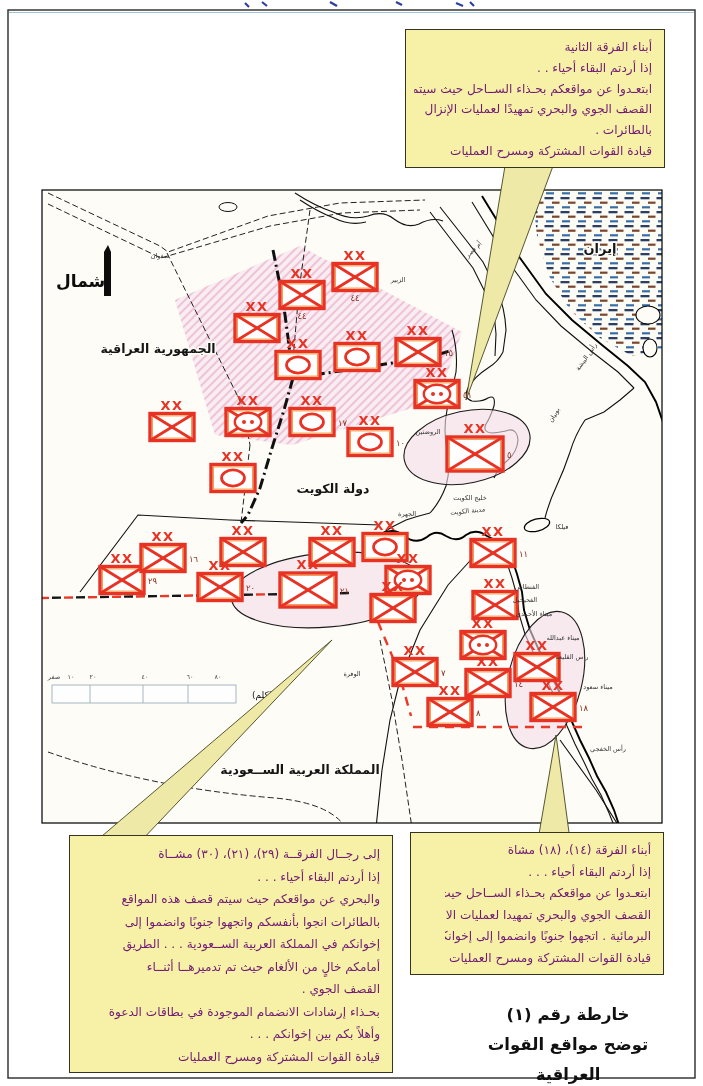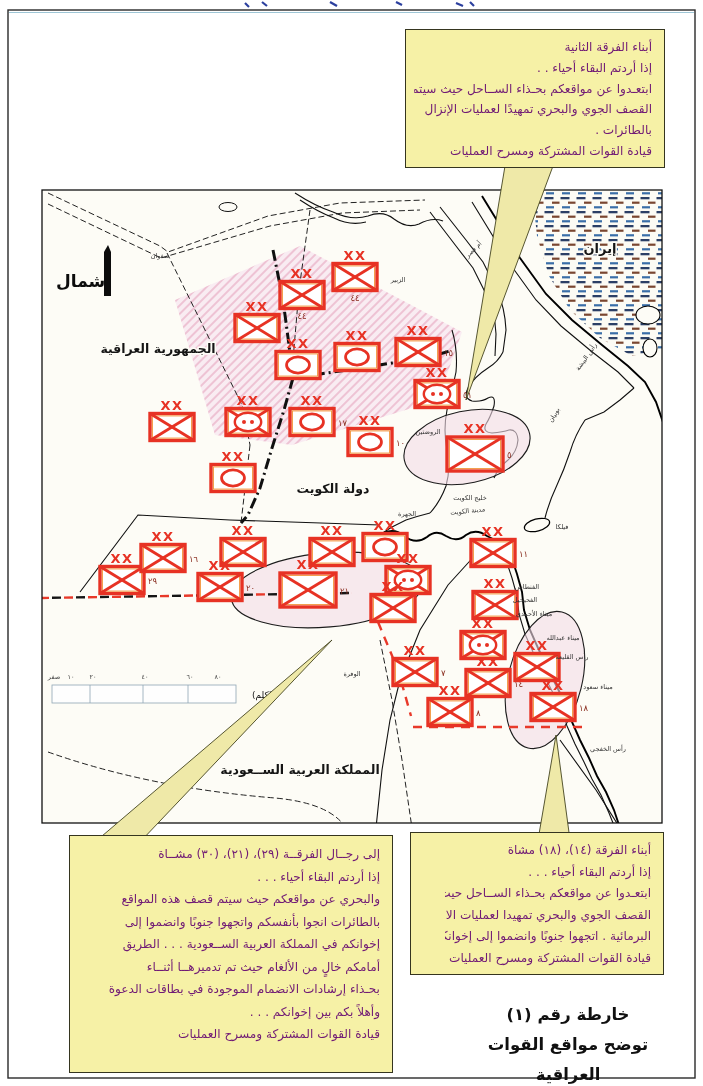--- a/index.html
+++ b/index.html
@@ -376,20 +376,21 @@
       <div class="ln">بالطائرات .</div>
       <div class="ln">قيادة القوات المشتركة ومسرح العمليات</div>
     </div>
   <div class="note" id="blBox">
       <div class="ln">إلى رجــال الفرقــة (٢٩)، (٢١)، (٣٠) مشــاة</div>
       <div class="ln">إذا أردتم البقاء أحياء . . .</div>
       <div class="ln">والبحري عن مواقعكم حيث سيتم قصف هذه المواقع</div>
       <div class="ln">بالطائرات انجوا بأنفسكم واتجهوا جنوبًا وانضموا إلى</div>
       <div class="ln">إخوانكم في المملكة العربية الســعودية . . . الطريق</div>
       <div class="ln">أمامكم خالٍ من الألغام حيث تم تدميرهــا أثنــاء</div>
+      <div class="ln">القصف الجوي .</div>
       <div class="ln">بحـذاء إرشادات الانضمام الموجودة في بطاقات الدعوة</div>
       <div class="ln">وأهلاً بكم بين إخوانكم . . .</div>
       <div class="ln">قيادة القوات المشتركة ومسرح العمليات</div>
     </div>
   <div class="note" id="brBox">
       <div class="ln">أبناء الفرقة (١٤)، (١٨) مشاة</div>
       <div class="ln">إذا أردتم البقاء أحياء . . .</div>
       <div class="ln">ابتعـدوا عن مواقعكم بحـذاء الســاحل حيث سيتم</div>
       <div class="ln">القصف الجوي والبحري تمهيدا لعمليات الانزال</div>
       <div class="ln">البرمائية . اتجهوا جنوبًا وانضموا إلى إخوانكم»</div>

